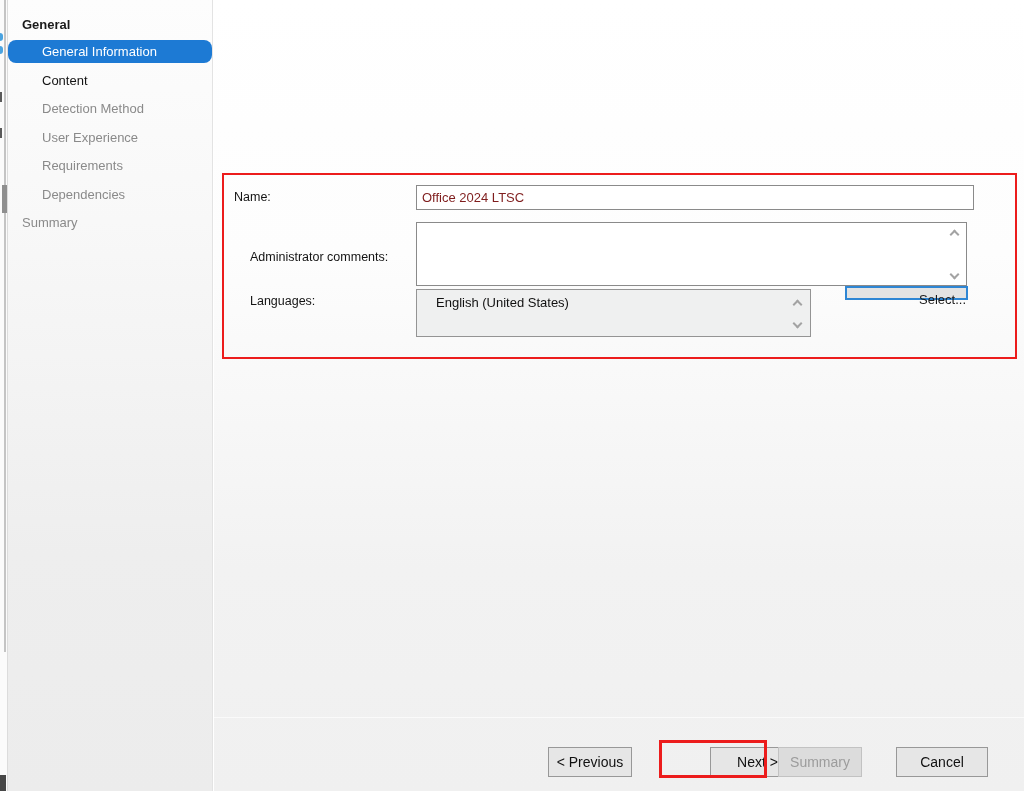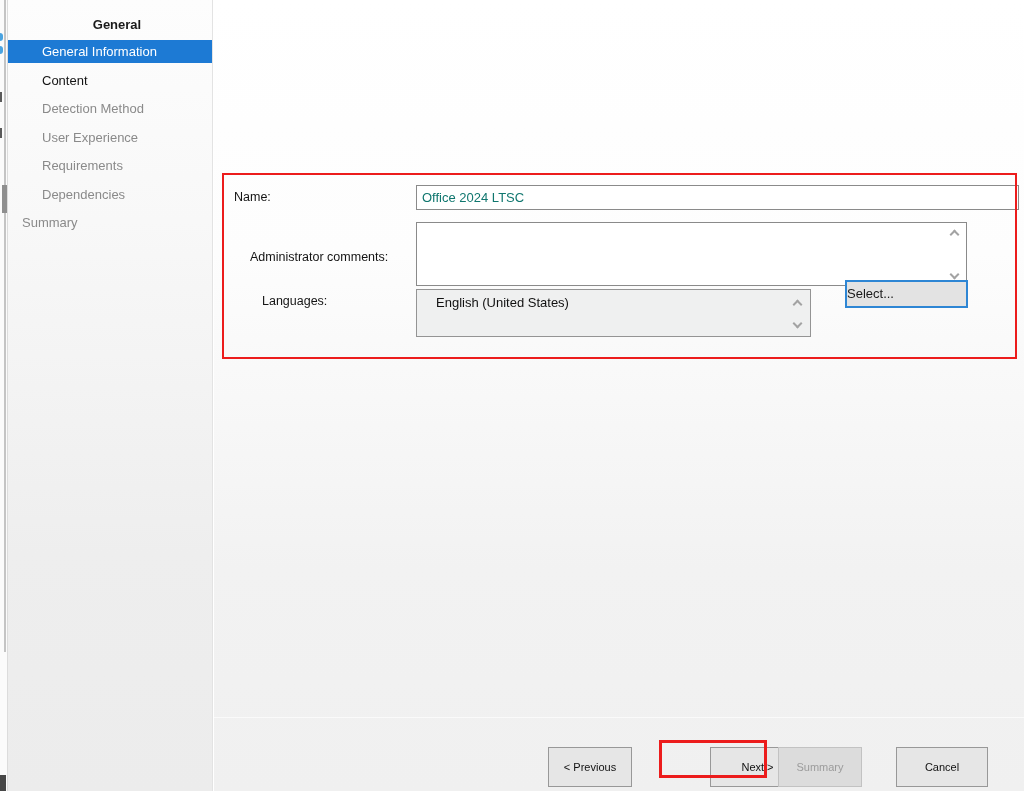--- a/index.html
+++ b/index.html
@@ -18,65 +18,65 @@
   .strip-tick2 { position:absolute; left:0; top:128px; width:2px; height:10px; background:#5a5a5a; }
   .strip-dark-bottom { position:absolute; left:0; top:775px; width:6px; height:16px; background:#474747; }
 
   
   .sidebar { position:absolute; left:8px; top:0; width:205px; height:791px;
              background:linear-gradient(180deg,#fdfdfd 0%,#f8f8f8 28%,#eeeeee 70%,#ececec 100%);
              border-right:1px solid #e3e3e3; }
   .nav-item { position:absolute; left:0; width:100%; height:22px; line-height:22px;
               font-size:13px; color:#8a8a8a; padding-left:34px; white-space:nowrap; }
   .nav-item.lvl0 { padding-left:14px; }
-  .nav-item.header { color:#1a1a1a; font-weight:bold;text-align:center; }
+  .nav-item.header { color:#1a1a1a; font-weight:bold; }
   .nav-item.active { color:#141414; }
-  .nav-item.selected { background:#1d7ad4; color:#ffffff; height:23px; line-height:23px; }
+  .nav-item.selected { background:#1d7ad4; color:#ffffff; height:23px; line-height:23px;border-radius:8px; }
 
   
   .main { position:absolute; left:214px; top:0; width:810px; height:791px;
           background:linear-gradient(180deg,#ffffff 0%,#fdfdfd 32%,#f2f2f2 72%,#f0f0f0 100%); }
   .page-title { position:absolute; left:19px; top:20px; font-size:19px; color:#2b7cd3; }
   .page-desc  { position:absolute; left:35px; top:117px; width:706px; font-size:12.5px;
                 color:#161616; line-height:1.45; white-space:pre-line; }
 
   
   .form-label { position:absolute; font-size:12.5px; color:#141414; white-space:nowrap; }
   .lbl-name      { left:20px; top:190px; }
   .lbl-comments  { left:36px; top:219px;margin-top:31px; }
-  .lbl-languages { left:48px; top:294px; }
+  .lbl-languages { left:36px; top:294px; }
 
-  .name-input { position:absolute; left:202px; top:185px; width:603px; height:25px;
+  .name-input { position:absolute; left:202px; top:185px; width:558px; height:25px;
                 border:1px solid #8a8a8a; background:#ffffff; font-family:"Liberation Sans",sans-serif;
-                font-size:13px; color:#0f766e; padding:2px 5px; outline:none; }
+                font-size:13px; color:#7f1d1d; padding:2px 5px; outline:none; }
   .comments-box { position:absolute; left:202px; top:222px; width:551px; height:64px;
                   border:1px solid #8a8a8a; background:#ffffff; resize:none; overflow:hidden;
                   font-family:"Liberation Sans",sans-serif; font-size:13px; padding:3px 5px; outline:none; }
   .languages-box { position:absolute; left:202px; top:289px; width:395px; height:48px;
                    border:1px solid #949494; background:#eff0f0; font-size:13px; color:#111;
                    padding:5px 19px; }
 
   .chev { position:absolute; width:7px; height:7px;
           border-left:2px solid #a3a3a3; border-top:2px solid #a3a3a3; }
   .chev.up   { transform:rotate(45deg); }
   .chev.down { transform:rotate(225deg); }
   .chev-c1 { left:737px; top:231px; }
   .chev-c2 { left:737px; top:271px; }
   .chev-l1 { left:580px; top:301px; }
   .chev-l2 { left:580px; top:320px; }
 
-  .select-btn { position:absolute; left:631px; top:280px; width:123px; height:28px;
+  .select-btn { position:absolute; left:631px; top:286px; width:123px; height:14px;
                 background:#e3e3e3; border:2px solid #2e86d4; font-family:"Liberation Sans",sans-serif;
-                font-size:13px; color:#1a1a1a; text-align:left; line-height:24px; cursor:default; }
+                font-size:13px; color:#1a1a1a; text-align:right; line-height:24px; cursor:default; }
 
   
   .footer-divider { position:absolute; left:0; top:717px; width:810px; height:1px; background:#dddddd;
                     border-bottom:1px solid #fafafa; }
-  .btn { position:absolute; top:747px; height:40px; background:#e6e6e6; border:1px solid #989898;
-         font-family:"Liberation Sans",sans-serif; font-size:11px; color:#111;
+  .btn { position:absolute; top:747px; height:30px; background:#e6e6e6; border:1px solid #989898;
+         font-family:"Liberation Sans",sans-serif; font-size:14px; color:#111;
          text-align:center; line-height:25px; cursor:default; }
   .btn-previous { left:334px; width:84px; }
   .btn-next     { left:452px; width:95px;margin-left:44px; }
   .btn-summary  { left:564px; width:84px; background:#dcdcdc; border-color:#c2c2c2; color:#9c9c9c; }
   .btn-cancel   { left:682px; width:92px; }
 
   
   .annotation { position:absolute; border:2px solid #ec1c1c; pointer-events:none; }
   .ann-form { left:222px; top:173px; width:795px; height:186px; }
   .ann-next { left:659px; top:740px; width:108px; height:38px; border-width:3px; }

